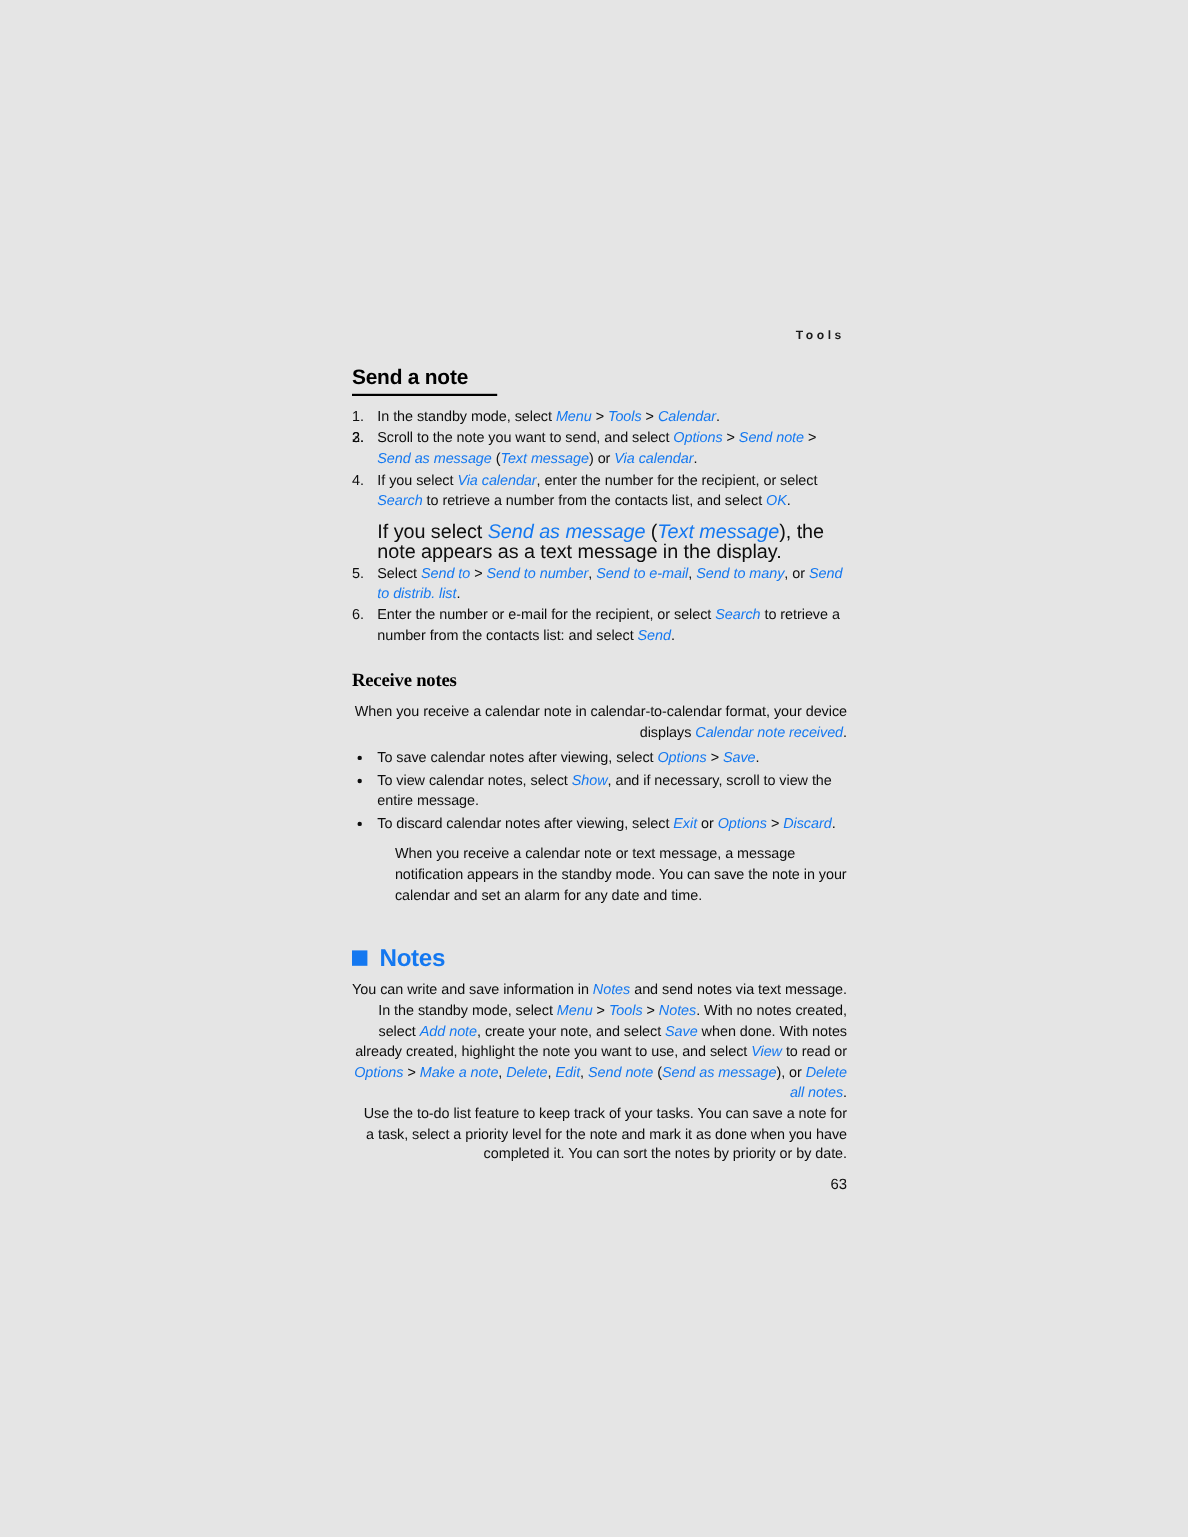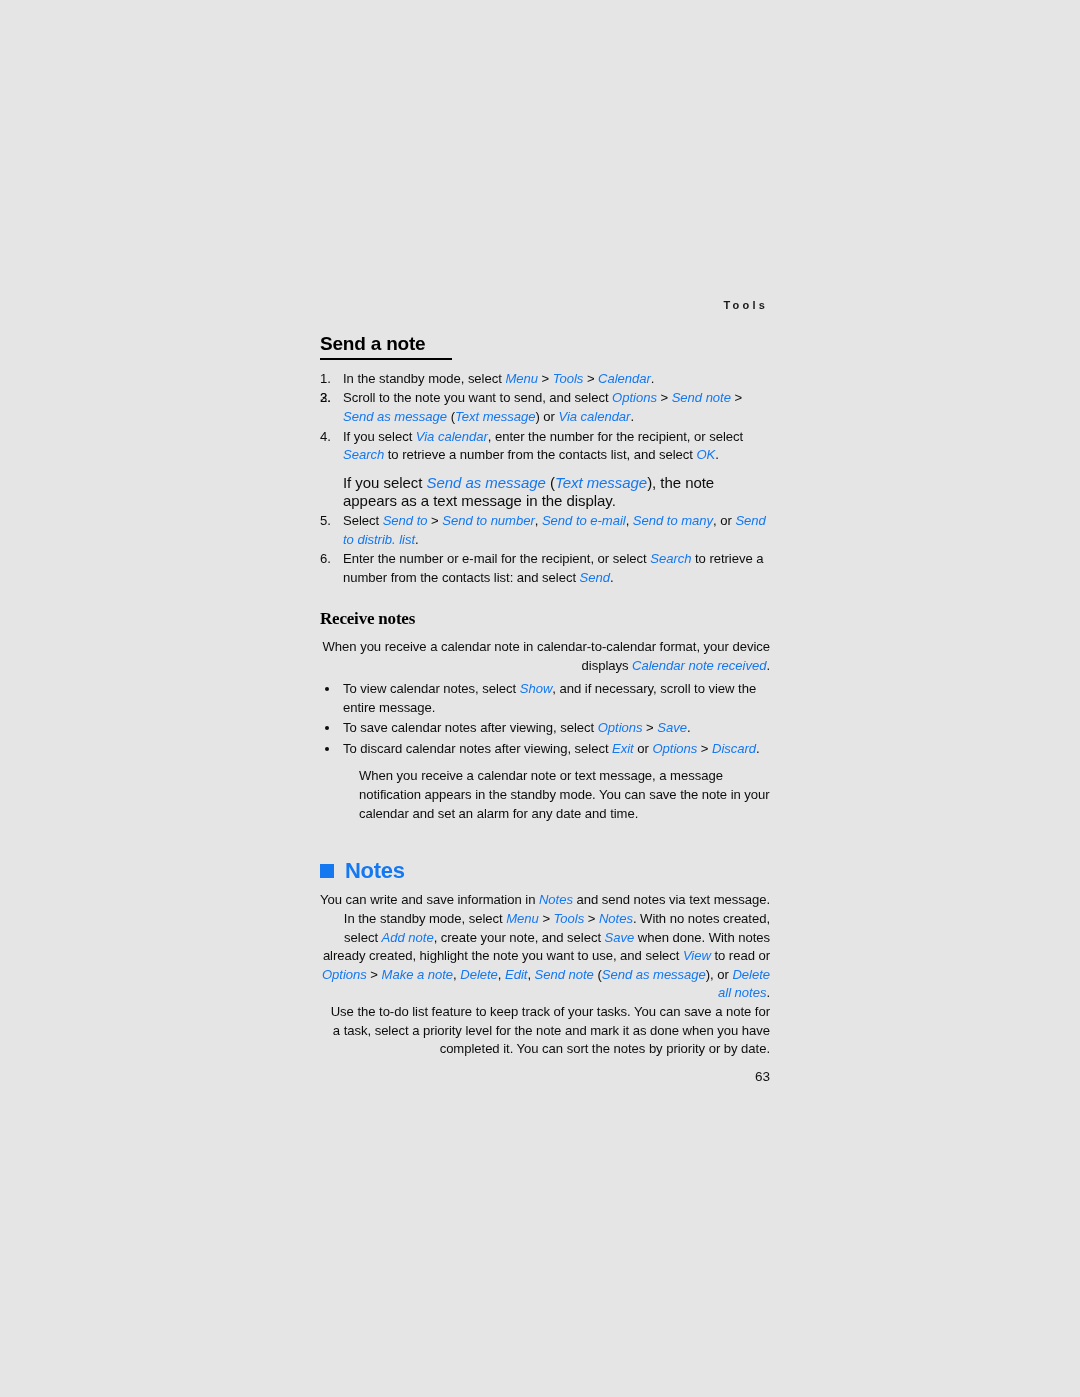--- a/index.html
+++ b/index.html
@@ -123,21 +123,21 @@
   ol.steps > li .num {
     position: absolute;
     left: 0;
     top: 0;
     width: 17px;
     text-align: left;
     color: #0d0d0d;
   }
   ol.steps > li p.sub {
     margin: 0;
-    font-size: 15px;
+    font-size: 18px;
     line-height: 18.6px;
     letter-spacing: -0.05px;
   }
   ol.steps > li p.sub.spaced { margin-top: 9px; }
 
   
   ul.bullets {
     list-style: none;
     margin: 5px 0 0 0;
     padding: 0;
@@ -206,22 +206,22 @@
         <li><span class="num">4.</span><span><span>If you select </span><span class="ui">Via calendar</span><span>, enter the number for the recipient, or select </span><span class="ui">Search</span><span> to retrieve a number from the contacts list, and select </span><span class="ui">OK</span><span>.</span></span><p class="sub spaced"><span>If you select </span><span class="ui">Send as message</span><span> (</span><span class="ui">Text message</span><span>), the note appears as a text message in the display.</span></p></li>
         <li><span class="num">5.</span><span><span>Select </span><span class="ui">Send to</span><span> &gt; </span><span class="ui">Send to number</span><span>, </span><span class="ui">Send to e-mail</span><span>, </span><span class="ui">Send to many</span><span>, or </span><span class="ui">Send to distrib. list</span><span>.</span></span></li>
         <li><span class="num">6.</span><span><span>Enter the number or e-mail for the recipient, or select </span><span class="ui">Search</span><span> to retrieve a number from the contacts list: and select </span><span class="ui">Send</span><span>.</span></span></li>
       </ol>
 
     <h3 class="h-plain">Receive notes</h3>
 
     <p class="body"><span>When you receive a calendar note in calendar-to-calendar format, your device displays </span><span class="ui">Calendar note received</span><span>.</span></p>
 
     <ul class="bullets">
+        <li><span class="dot"></span><span><span>To save calendar notes after viewing, select </span><span class="ui">Options</span><span> &gt; </span><span class="ui">Save</span><span>.</span></span></li>
         <li><span class="dot"></span><span><span>To view calendar notes, select </span><span class="ui">Show</span><span>, and if necessary, scroll to view the entire message.</span></span></li>
-        <li><span class="dot"></span><span><span>To save calendar notes after viewing, select </span><span class="ui">Options</span><span> &gt; </span><span class="ui">Save</span><span>.</span></span></li>
         <li><span class="dot"></span><span><span>To discard calendar notes after viewing, select </span><span class="ui">Exit</span><span> or </span><span class="ui">Options</span><span> &gt; </span><span class="ui">Discard</span><span>.</span></span><p class="sub"><span>When you receive a calendar note or text message, a message notification appears in the standby mode. You can save the note in your calendar and set an alarm for any date and time.</span></p></li>
       </ul>
 
     <div class="h-blue">
       <span class="sq"></span>
       <span class="txt">Notes</span>
     </div>
 
     <p class="body"><span>You can write and save information in </span><span class="ui">Notes</span><span> and send notes via text message. In the standby mode, select </span><span class="ui">Menu</span><span> &gt; </span><span class="ui">Tools</span><span> &gt; </span><span class="ui">Notes</span><span>. With no notes created, select </span><span class="ui">Add note</span><span>, create your note, and select </span><span class="ui">Save</span><span> when done. With notes already created, highlight the note you want to use, and select </span><span class="ui">View</span><span> to read or </span><span class="ui">Options</span><span> &gt; </span><span class="ui">Make a note</span><span>, </span><span class="ui">Delete</span><span>, </span><span class="ui">Edit</span><span>, </span><span class="ui">Send note</span><span> (</span><span class="ui">Send as message</span><span>), or </span><span class="ui">Delete all notes</span><span>.</span></p>
 

